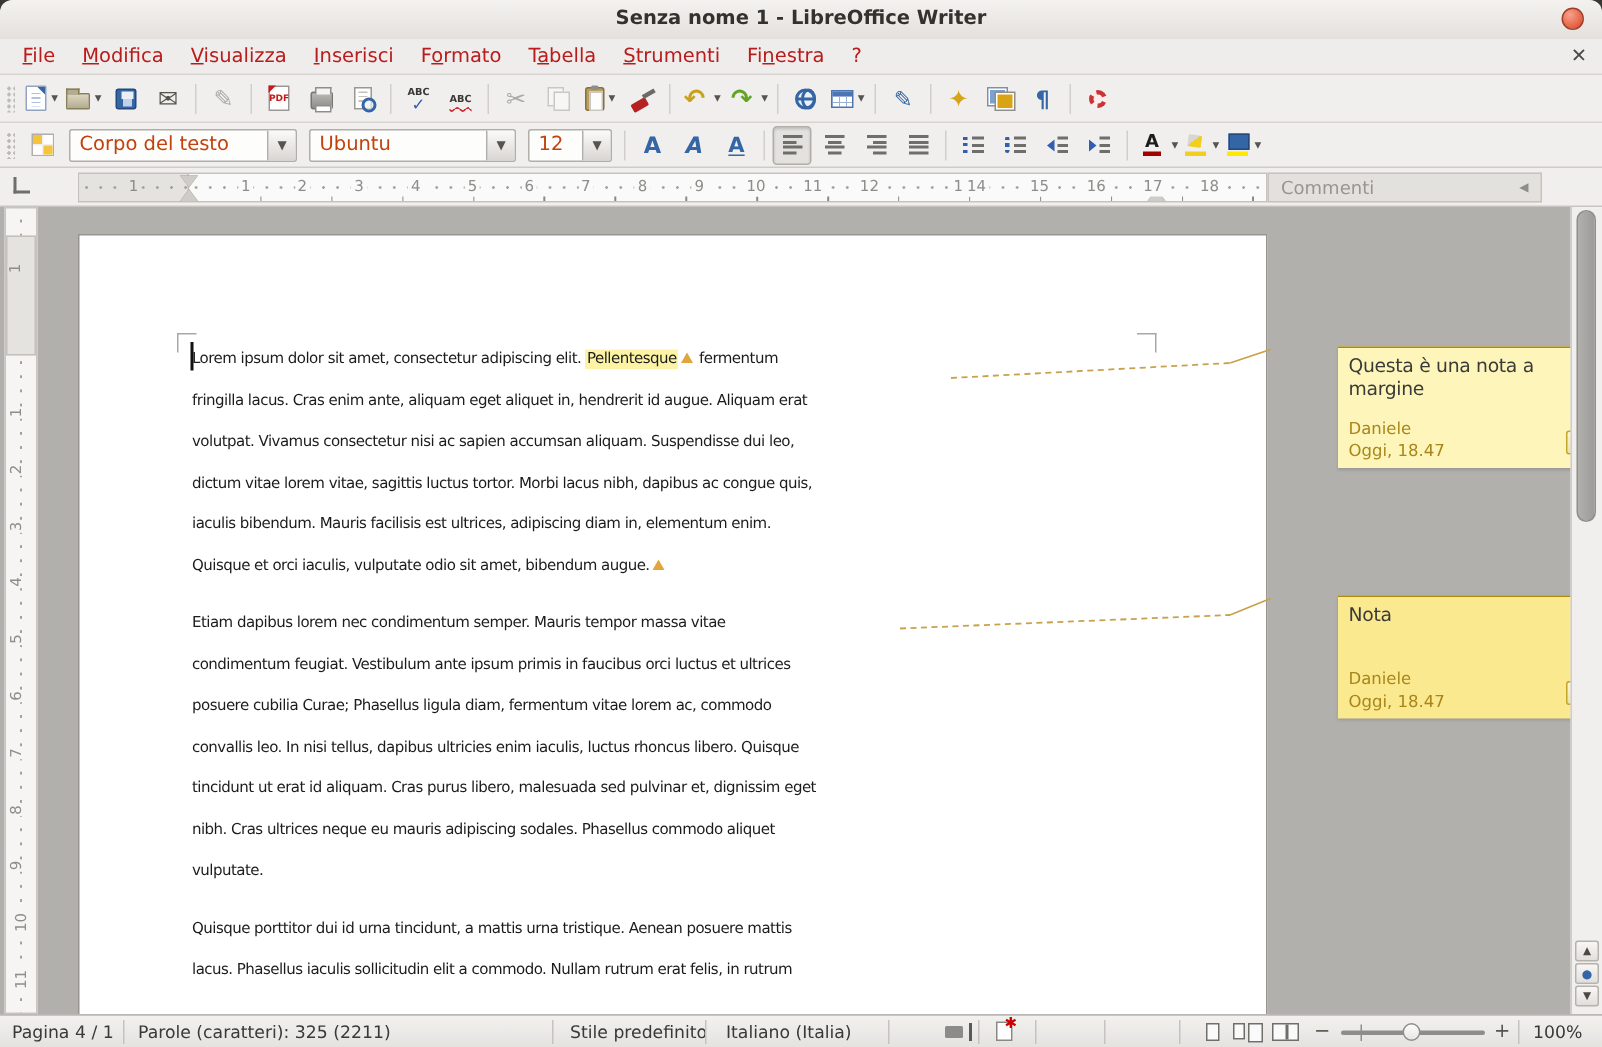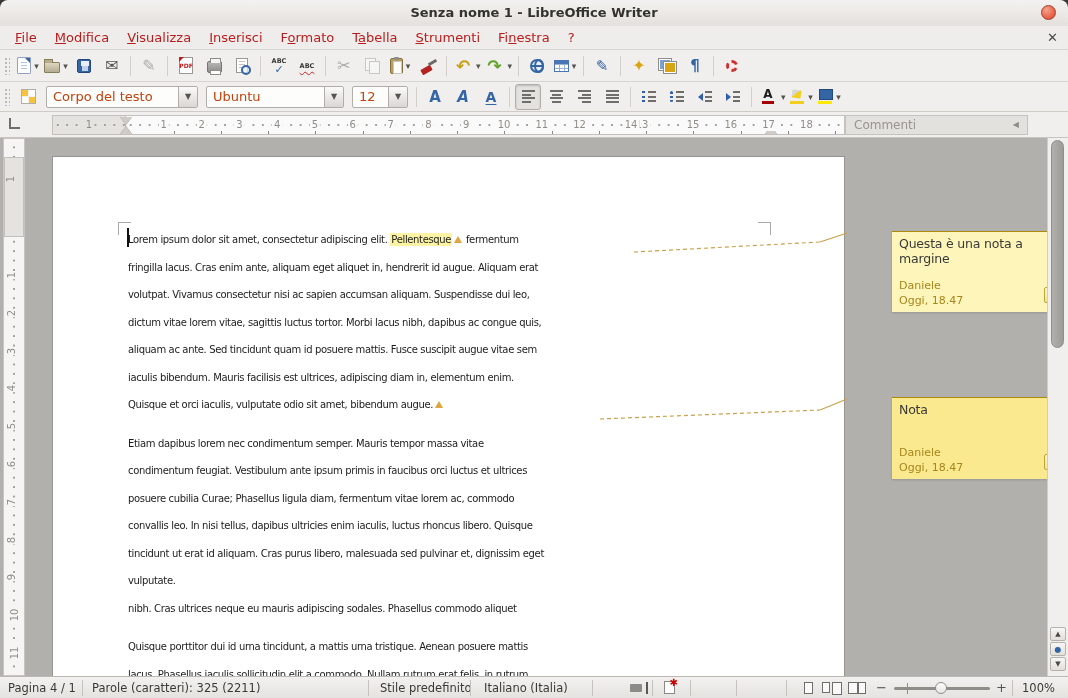--- a/index.html
+++ b/index.html
@@ -383,21 +383,21 @@
         <span class="rnum" style="left: 224.2px;">4</span>
         <span class="rnum" style="left: 262px;">5</span>
         <span class="rnum" style="left: 299.8px;">6</span>
         <span class="rnum" style="left: 337.6px;">7</span>
         <span class="rnum" style="left: 375.4px;">8</span>
         <span class="rnum" style="left: 413.2px;">9</span>
         <span class="rnum" style="left: 451px;">10</span>
         <span class="rnum" style="left: 488.8px;">11</span>
         <span class="rnum" style="left: 526.6px;">12</span>
         <span class="rnum" style="left: 589px;">13</span>
-        <span class="rnum" style="left: 578px; text-align: center;">14</span>
+        <span class="rnum" style="left: 598px; text-align: center;">14</span>
         <span class="rnum" style="left: 640px;">15</span>
         <span class="rnum" style="left: 677.8px;">16</span>
         <span class="rnum" style="left: 715.6px;">17</span>
         <span class="rnum" style="left: 753.4px;">18</span>
       </div>
     <div id="comments-btn">
       <span>Commenti</span>
       <span class="arr">◀</span>
     </div>
   </div>
@@ -422,32 +422,31 @@
     <div id="page">
       <div class="corner-l"></div>
       <div class="corner-r"></div>
       <div class="caret"></div>
       <div id="page-text">
           <div class="para">
             <div class="line">Lorem ipsum dolor sit amet, consectetur adipiscing elit. <span class="hl">Pellentesque</span><span class="anchor"></span> fermentum</div>
             <div class="line">fringilla lacus. Cras enim ante, aliquam eget aliquet in, hendrerit id augue. Aliquam erat</div>
             <div class="line">volutpat. Vivamus consectetur nisi ac sapien accumsan aliquam. Suspendisse dui leo,</div>
             <div class="line">dictum vitae lorem vitae, sagittis luctus tortor. Morbi lacus nibh, dapibus ac congue quis,</div>
-            <div class="line">aliquam ac ante. Sed tincidunt quam id posuere mattis. Fusce suscipit augue vitae sem</div>
             <div class="line">iaculis bibendum. Mauris facilisis est ultrices, adipiscing diam in, elementum enim.</div>
             <div class="line">Quisque et orci iaculis, vulputate odio sit amet, bibendum augue.<span class="anchor"></span></div>
           </div>
           <div class="para">
             <div class="line">Etiam dapibus lorem nec condimentum semper. Mauris tempor massa vitae</div>
             <div class="line">condimentum feugiat. Vestibulum ante ipsum primis in faucibus orci luctus et ultrices</div>
             <div class="line">posuere cubilia Curae; Phasellus ligula diam, fermentum vitae lorem ac, commodo</div>
             <div class="line">convallis leo. In nisi tellus, dapibus ultricies enim iaculis, luctus rhoncus libero. Quisque</div>
             <div class="line">tincidunt ut erat id aliquam. Cras purus libero, malesuada sed pulvinar et, dignissim eget</div>
+            <div class="line">nibh. Cras ultrices neque eu mauris adipiscing sodales. Phasellus commodo aliquet</div>
             <div class="line">vulputate.</div>
-            <div class="line">nibh. Cras ultrices neque eu mauris adipiscing sodales. Phasellus commodo aliquet</div>
           </div>
           <div class="para">
             <div class="line">Quisque porttitor dui id urna tincidunt, a mattis urna tristique. Aenean posuere mattis</div>
             <div class="line">lacus. Phasellus iaculis sollicitudin elit a commodo. Nullam rutrum erat felis, in rutrum</div>
           </div>
         </div>
     </div>
 
     <svg id="connectors" width="1068" height="538">
       <path class="dash" d="M634 114 L820 104"></path>

